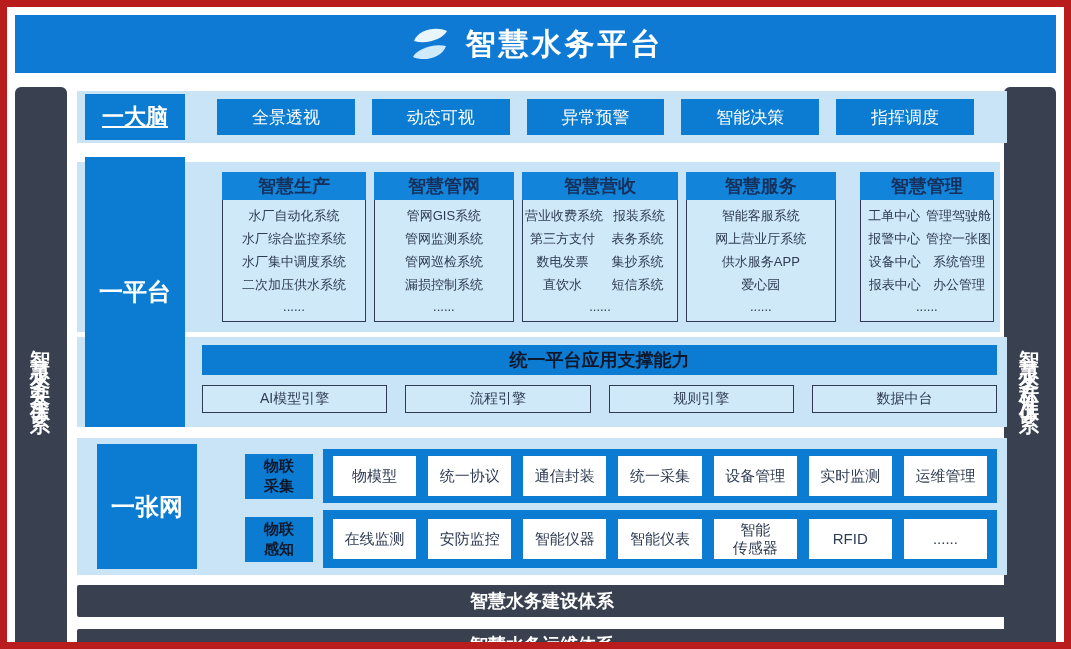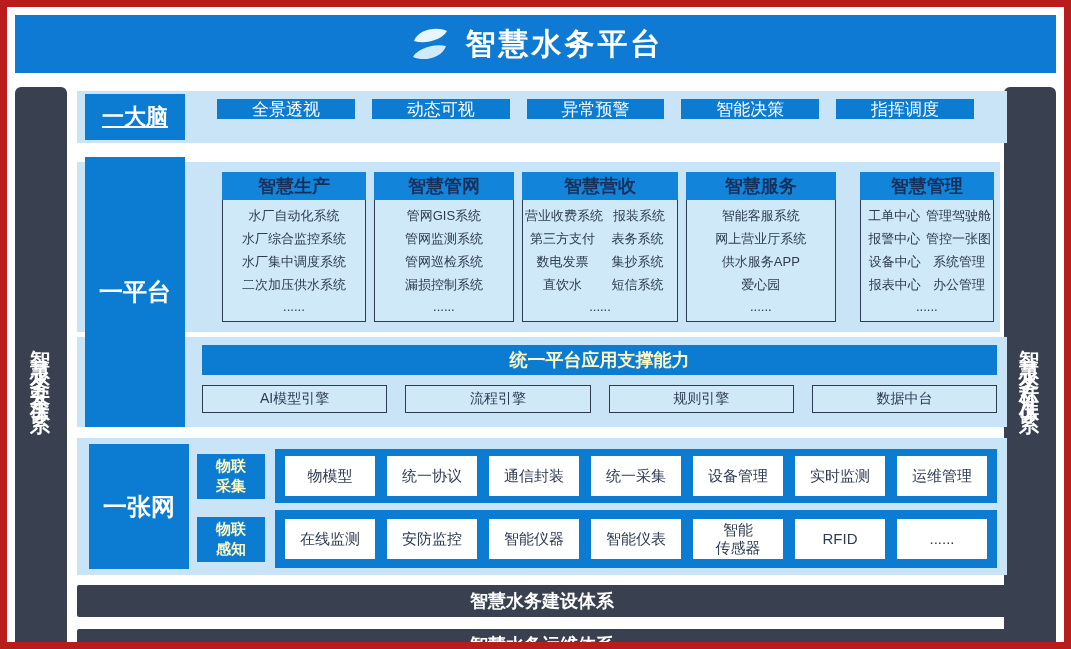--- a/index.html
+++ b/index.html
@@ -22,55 +22,55 @@
   .pillar-text { writing-mode:vertical-rl; text-orientation:upright; color:#fff;
                  font-size:20px; font-weight:bold; letter-spacing:9px; }
 
   
   .main { position:absolute; left:70px; top:82px; width:930px; }
 
   
   .brain-strip { position:relative; margin-top:2px; height:52px; background:#c9e4f7; }
   .brain-label { position:absolute; left:8px; top:3px; width:100px; height:46px; background:#0b7cd1;
                  color:#fff; font-size:22px; font-weight:bold; display:flex; align-items:center; justify-content:center;text-decoration:underline; }
-  .brain-buttons { position:absolute; left:140px; right:33px; top:8px; height:20px; display:flex; gap:17px; }
+  .brain-buttons { position:absolute; left:140px; right:33px; top:8px; height:36px; display:flex; gap:17px; }
   .brain-btn { flex:1; background:#0b7cd1; color:#fff; font-size:17px;
                display:flex; align-items:center; justify-content:center; }
 
   
   .platform { position:relative; margin-top:14px; height:270px; }
   .panel-a { position:absolute; left:0; top:5px; width:923px; height:170px; background:#c9e4f7; }
   .panel-b { position:absolute; left:0; bottom:0; width:930px; height:90px; background:#c9e4f7; }
   .platform-label { position:absolute; left:8px; top:0; width:100px; height:270px; background:#0b7cd1; z-index:2;
                     color:#fff; font-size:24px; font-weight:bold; display:flex; align-items:center; justify-content:center; }
   .pcols { position:absolute; left:125px; top:15px; width:792px; display:flex; gap:8px; z-index:1; }
   .pcol { display:flex; flex-direction:column; flex-basis:0; }
   .pcol-h { height:28px; background:#1285da; color:#16305c; font-size:18px; font-weight:bold;
             display:flex; align-items:center; justify-content:center; }
   .pcol-b { height:122px; background:#cfe9f9; border:1px solid #2e3b52; border-top:none;
             display:flex; flex-direction:column; justify-content:space-evenly; padding:2px 2px; }
   .pcol-row { display:flex; }
   .pcol-cell { flex:1; text-align:center; color:#2e3b52; font-size:13px; white-space:nowrap; }
   .support-title { position:absolute; left:125px; top:8px; width:795px; height:30px; background:#0b7cd1;
-                   color:#fef9c3; font-size:18px; font-weight:bold; display:flex; align-items:center; justify-content:center; z-index:1; }
+                   color:#0f172a; font-size:18px; font-weight:bold; display:flex; align-items:center; justify-content:center; z-index:1; }
   .engines { position:absolute; left:125px; top:48px; width:795px; height:28px; display:flex; gap:18px; z-index:1; }
   .engine { flex:1; background:#cfe9f9; border:1px solid #2e3b52; color:#2e3b52; font-size:14px;
             display:flex; align-items:center; justify-content:center; }
 
   
   .network { position:relative; margin-top:11px; height:137px; background:#c9e4f7; }
-  .network-label { position:absolute; left:12px; top:6px; width:100px; height:125px; background:#0b7cd1;
+  .network-label { position:absolute; left:20px; top:6px; width:100px; height:125px; background:#0b7cd1;
                    color:#fff; font-size:24px; font-weight:bold; display:flex; align-items:center; justify-content:center; }
   .net-rows { position:absolute; left:120px; top:11px; right:10px; }
   .net-row { display:flex; align-items:center; gap:10px; margin-bottom:7px; }
   .net-row:first-child { height:54px; }
   .net-row:last-child { height:58px; margin-bottom:0; }
-  .net-label { width:68px; height:45px; background:#0b7cd1; color:#fef9c3; font-size:15px; font-weight:bold;
+  .net-label { width:68px; height:45px; background:#0b7cd1; color:#0f172a; font-size:15px; font-weight:bold;
                white-space:pre-line; text-align:center; line-height:1.35;
-               display:flex; align-items:center; justify-content:center; }
+               display:flex; align-items:center; justify-content:center;margin-left:48px; }
   .net-bar { flex:1; height:100%; background:#0b7cd1; display:flex; align-items:center; padding:4px 10px; gap:12px; }
   .net-box { flex:1; height:40px; background:#fff; color:#2e3b52; font-size:15px; text-align:center;
              white-space:pre-line; line-height:1.2; display:flex; align-items:center; justify-content:center; }
 
   
   .bottom-bar { width:930px; height:32px; background:#394150; border-radius:2px; color:#fff;
                 font-size:18px; font-weight:bold; display:flex; align-items:center; justify-content:center; }
   .bar-build { margin-top:10px; }
   .bar-ops { margin-top:12px; }
 </style>

